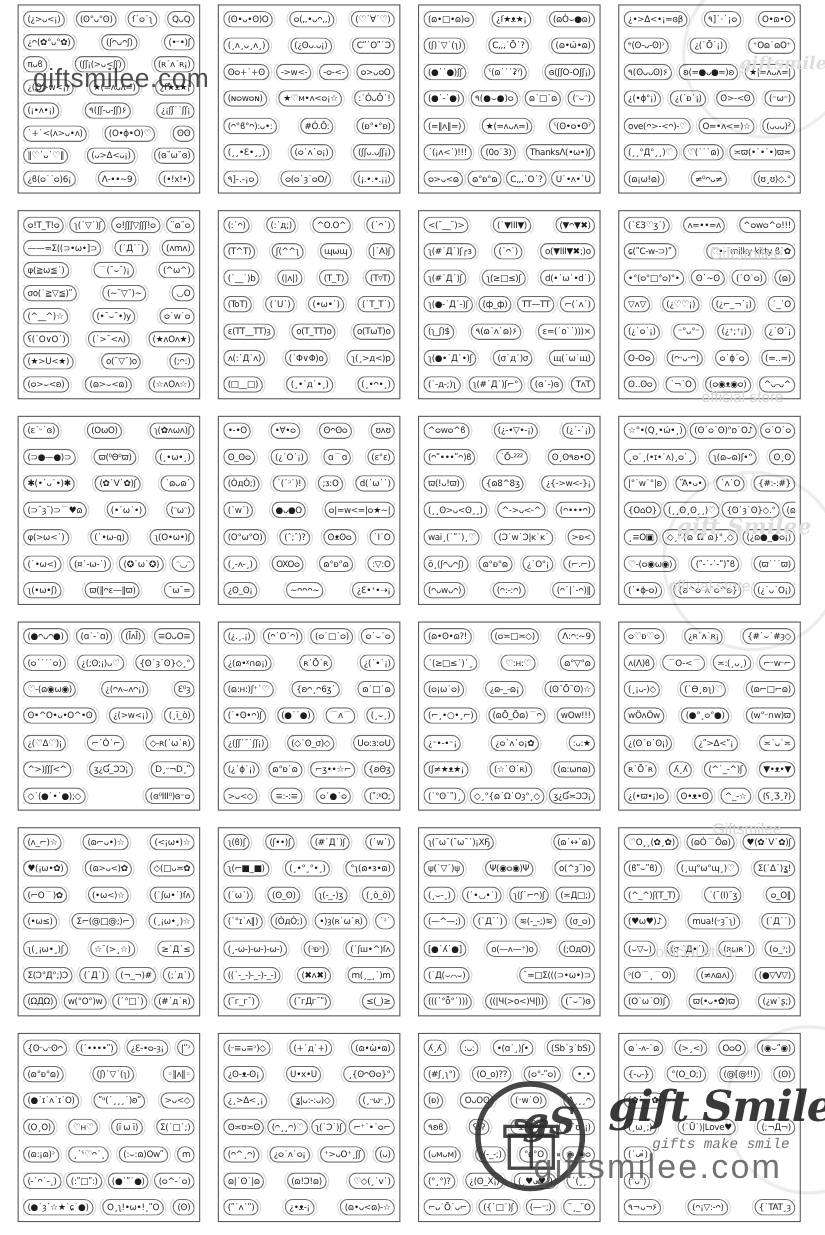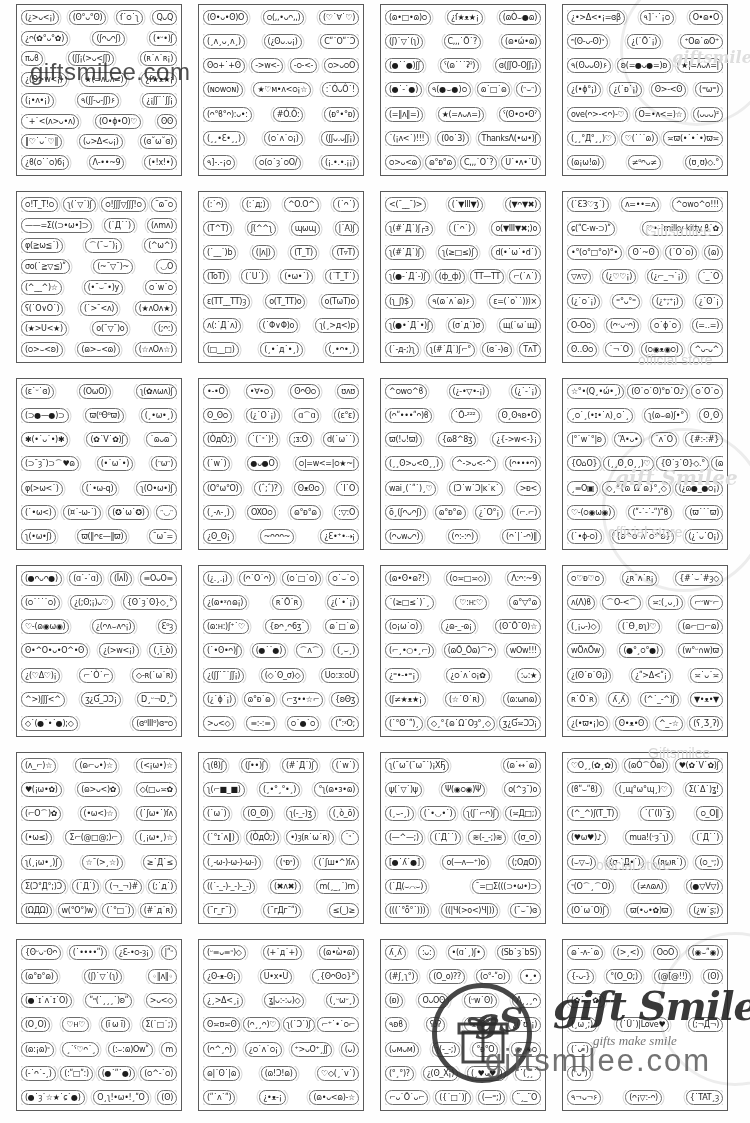--- a/index.html
+++ b/index.html
@@ -28,21 +28,21 @@
   .wm-script{font-family:"DejaVu Serif",serif;font-style:italic;font-weight:bold;color:#dedede;}
   .wm-circle{position:absolute;border:3px solid rgba(0,0,0,.07);border-radius:50%;z-index:5;}
   
   #logo{position:absolute;left:425px;top:975px;width:325px;height:135px;z-index:7;}
   .logo-circle{position:absolute;left:7px;top:8px;width:100px;height:100px;border-radius:50%;
                border:5px solid rgba(45,45,45,.88);box-sizing:border-box;}
   .logo-gift{position:absolute;left:20px;top:26px;}
   .logo-brand{position:absolute;left:128px;top:8px;font-family:"DejaVu Serif",serif;
               font-style:italic;font-weight:bold;font-size:39px;color:rgba(35,35,35,.9);
               letter-spacing:-1px;white-space:nowrap;}
-  .logo-small{position:absolute;left:168px;top:58px;font-family:Liberation Serif, serif;
+  .logo-small{position:absolute;left:168px;top:58px;font-family:Liberation Mono, monospace;
               font-style:italic;font-size:13px;color:rgba(70,70,70,.75);white-space:nowrap;}
   .logo-site{position:absolute;left:60px;top:68px;font-family:"Liberation Sans",sans-serif;
              font-size:31px;color:rgba(90,90,90,.85);letter-spacing:2px;white-space:nowrap;}
   .logo-slogan{position:absolute;left:72px;top:108px;font-family:"Liberation Sans",sans-serif;
                font-size:16px;color:rgba(50,50,50,.85);white-space:nowrap;}
   .gs-mono{position:absolute;left:38px;top:12px;font-family:"DejaVu Serif",serif;
            font-style:italic;font-weight:bold;font-size:34px;color:rgba(45,45,45,.9);}
 </style>
 </head>
 <body>

